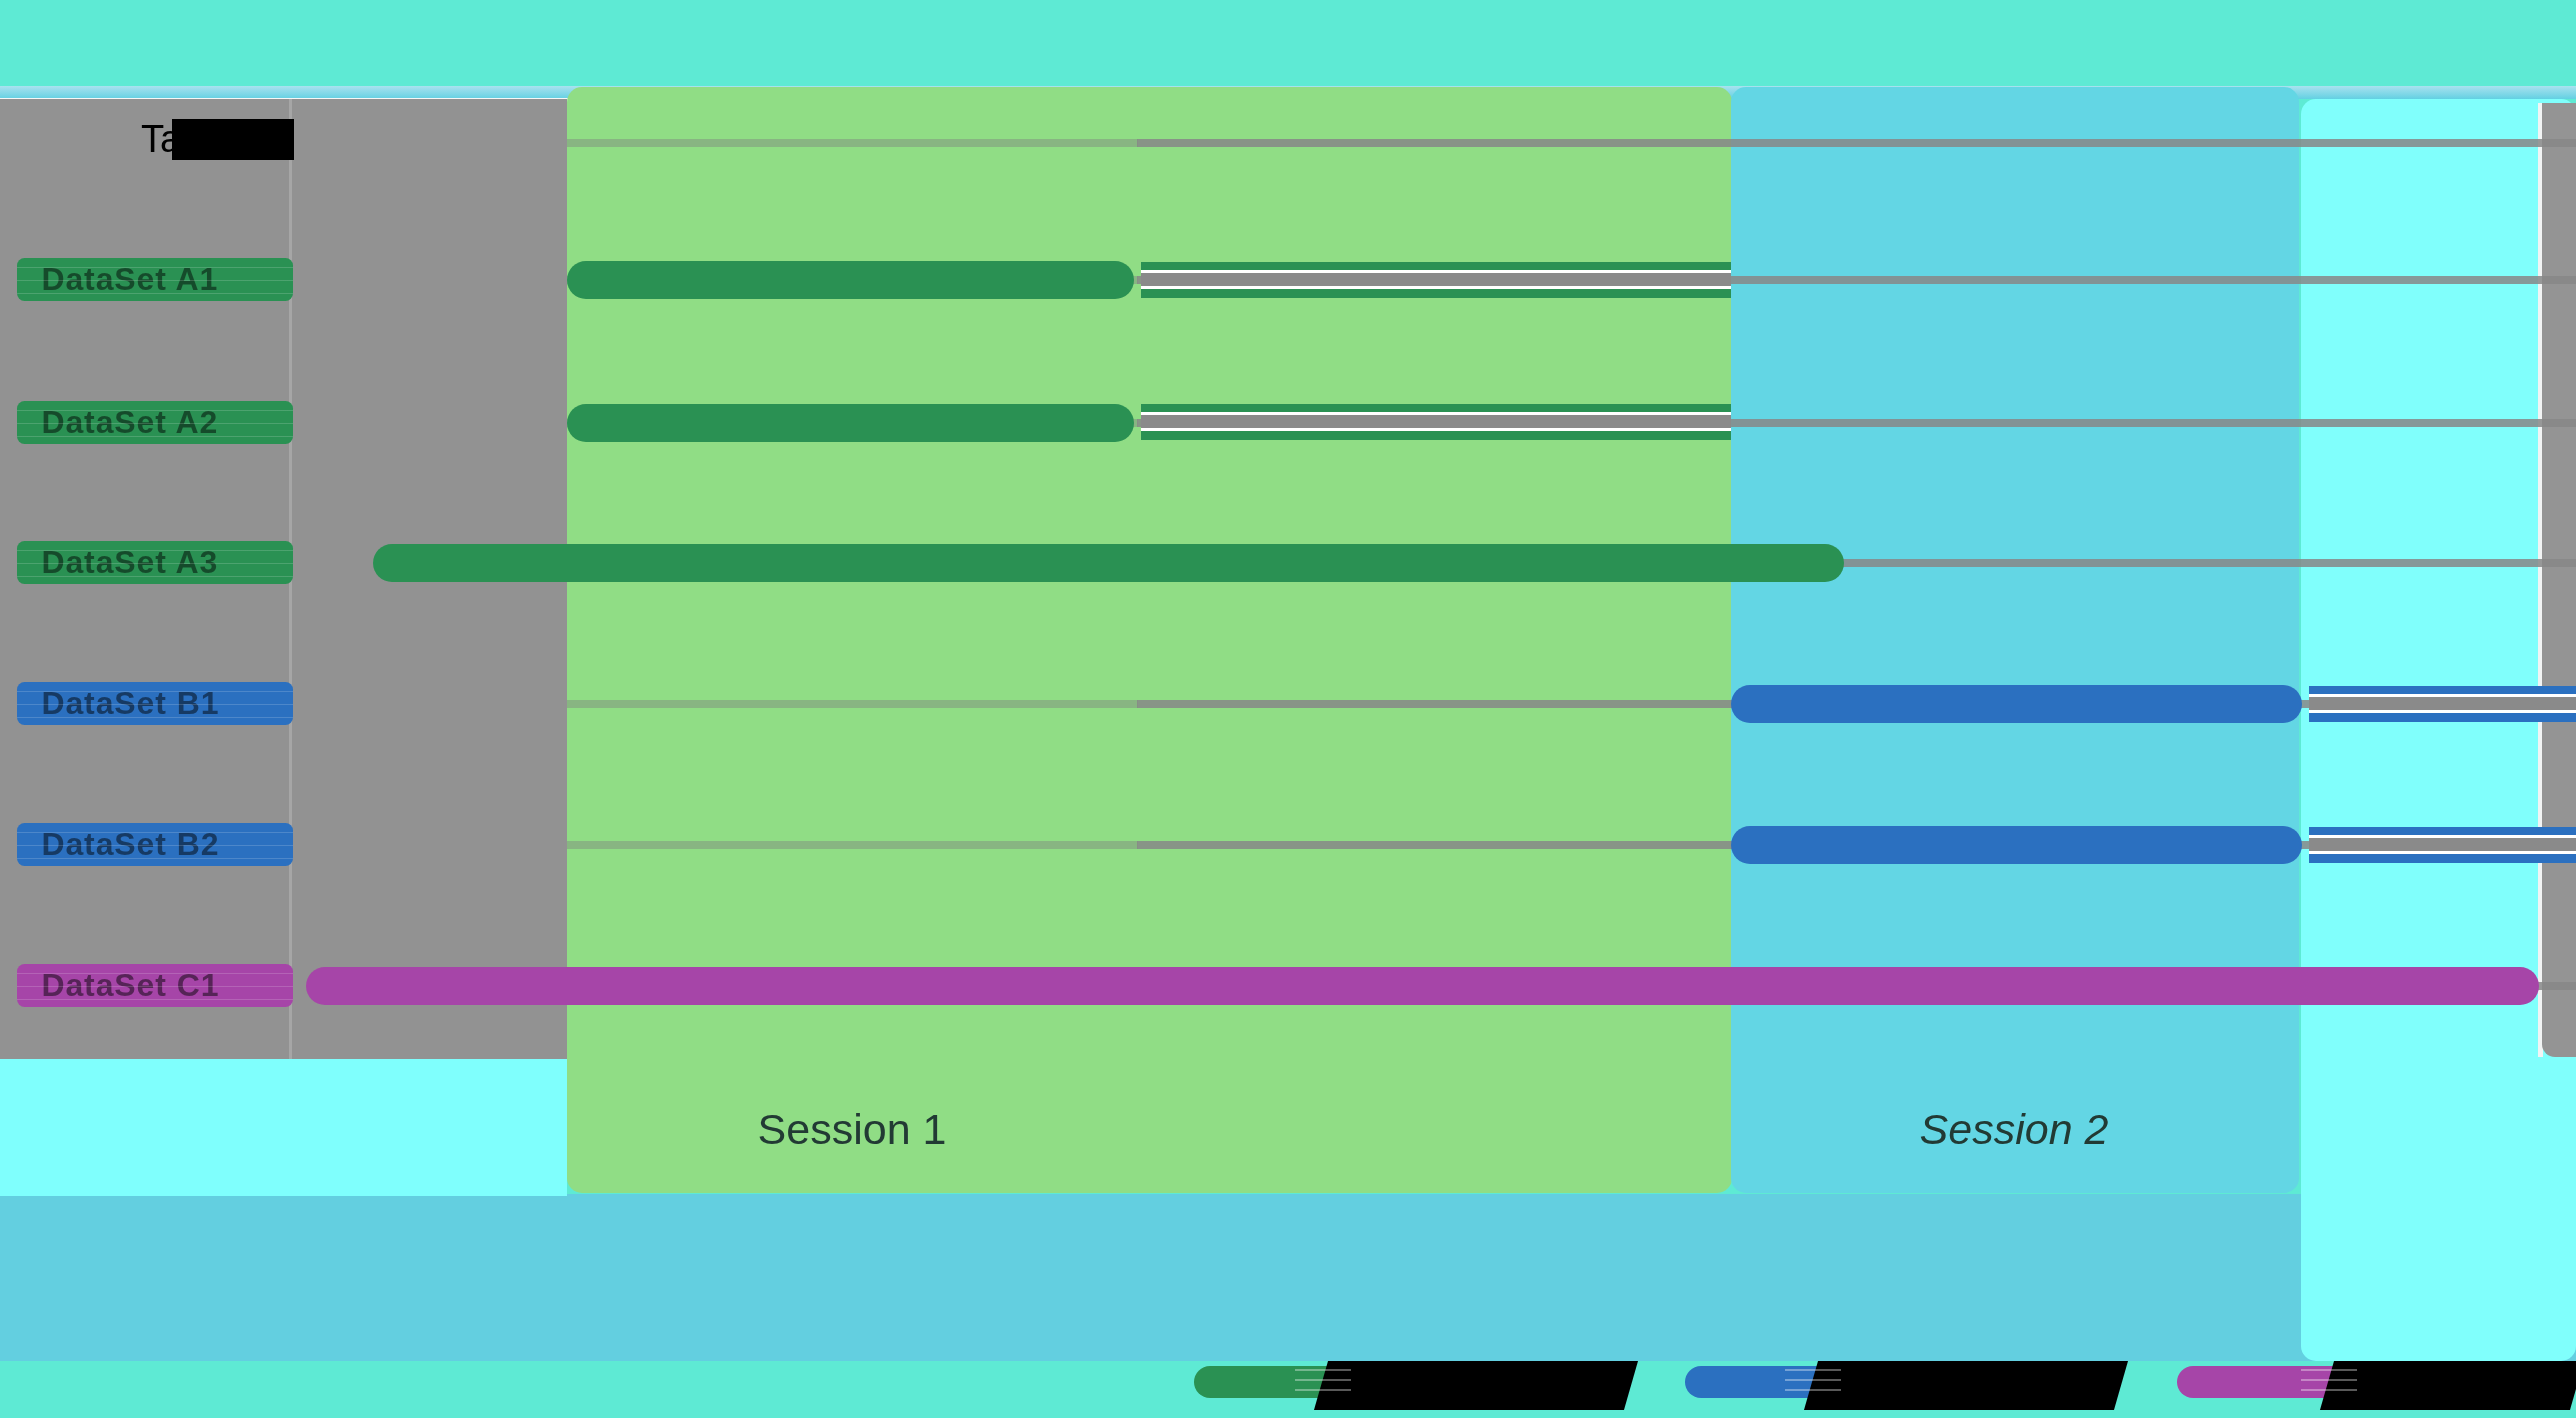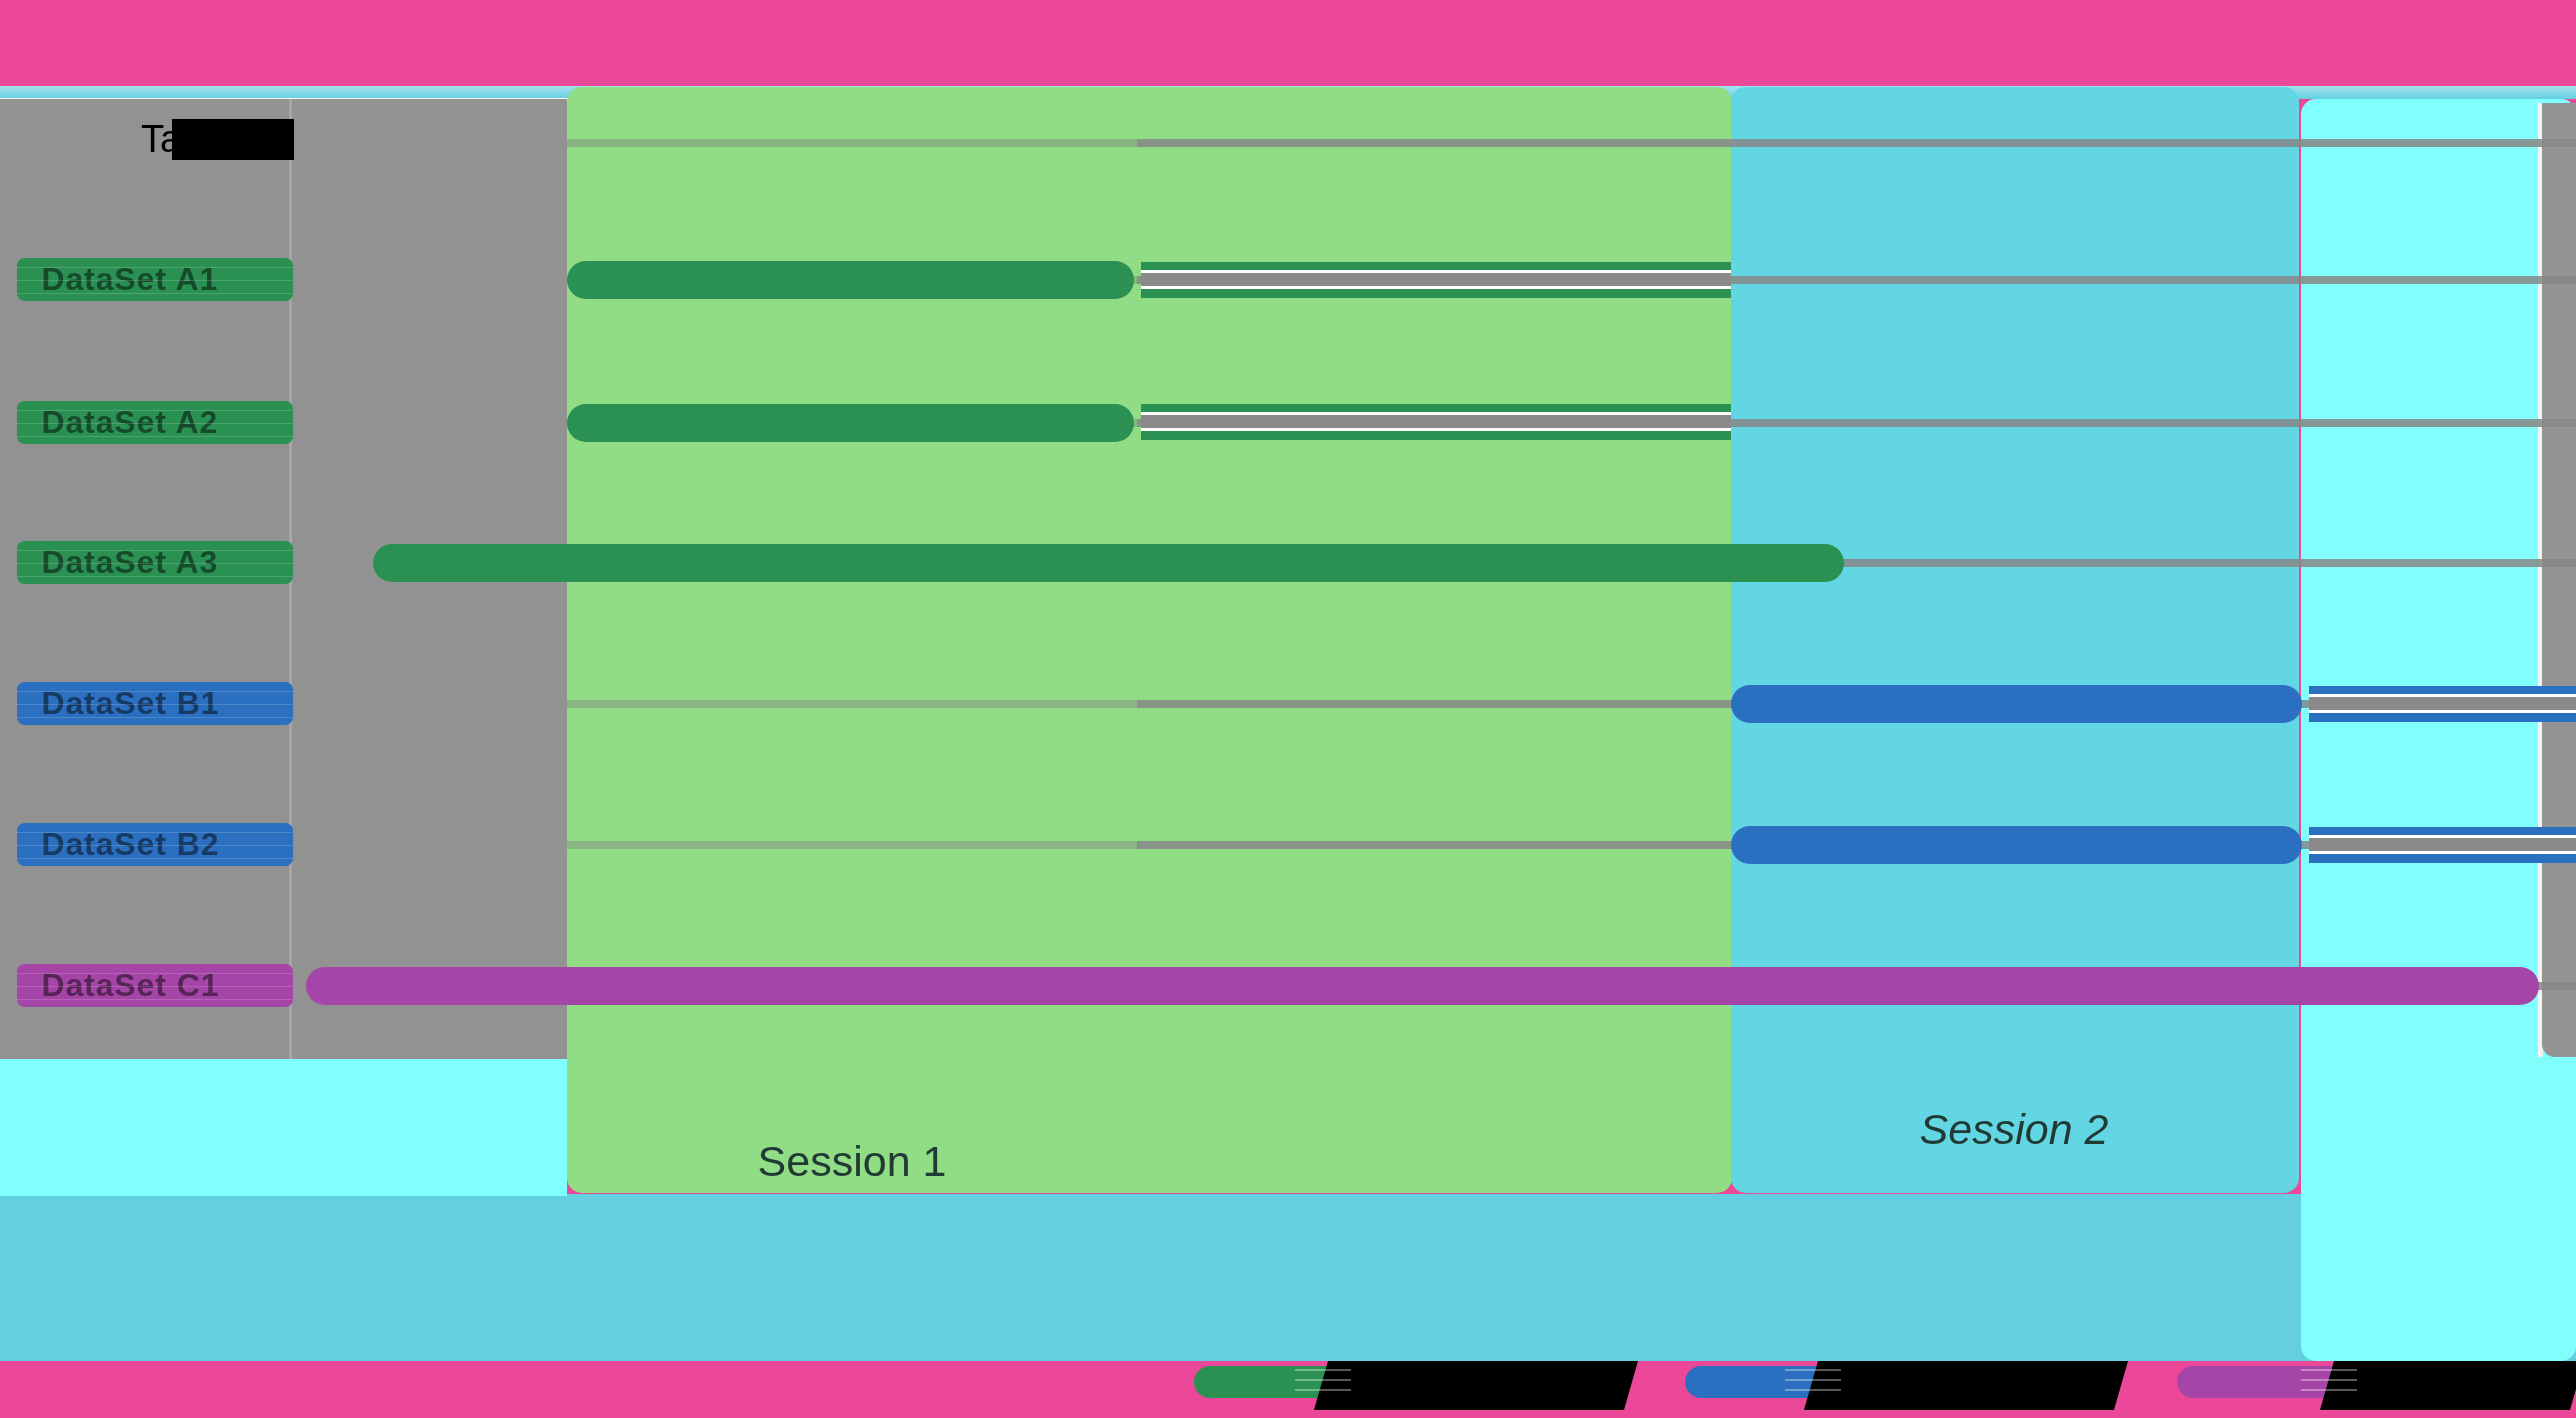--- a/index.html
+++ b/index.html
@@ -1,16 +1,16 @@
 <!DOCTYPE html>
 <html style="font-size:15px"><head>
 <meta charset="utf-8">
 <style>
   html,body{margin:0;padding:0;background:#000;}
-  #canvas{position:relative;width:2576px;height:1419px;background:#ec4899;overflow:hidden;
+  #canvas{position:relative;width:2576px;height:1419px;background:#5eead4;overflow:hidden;
           font-family:"Liberation Sans", sans-serif;}
   .abs{position:absolute;}
   
   #top-strip{left:0;top:86px;width:2576px;height:13px;background:linear-gradient(180deg,#a9e2ef 0%,#63d0e2 100%);z-index:0;}
   #top-whiteline{left:0;top:98px;width:569px;height:3.8px;background:#f5f7f7;z-index:0;}
   #footer-band{left:0;top:1194px;width:2576px;height:167px;background:#63cfe0;z-index:0;}
   #left-bright{left:0;top:1059px;width:567px;height:137px;background:#7ffffd;z-index:0;}
   #left-panel{left:0;top:99px;width:567px;height:960px;background:#929292;z-index:0;}
   #panel-divider{left:289px;top:99px;width:2.8px;height:960px;background:#a6a6a6;z-index:1;}
   .band{z-index:0;border-radius:15px;}
@@ -102,21 +102,21 @@
         <span>DataSet B2</span>
       </div>
       <div class="pill abs" style="left: 1731px; top: 826px; width: 571px; background: rgb(43, 112, 192);"></div>
       <div class="ext abs" style="left: 2309px; top: 827px; width: 267px; background: linear-gradient(rgb(43, 112, 192) 0px, rgb(43, 112, 192) 8.4px, rgb(255, 255, 255) 8.4px, rgb(255, 255, 255) 11.3px, rgb(138, 138, 138) 11.3px, rgb(138, 138, 138) 24.4px, rgb(255, 255, 255) 24.4px, rgb(255, 255, 255) 27px, rgb(43, 112, 192) 27px, rgb(43, 112, 192) 36px);"></div>
       <div class="chip abs" style="top: 964px; background: rgb(166, 69, 168);">
         <span>DataSet C1</span>
       </div>
       <div class="pill abs" style="left: 306px; top: 967px; width: 2233px; background: rgb(166, 69, 168);"></div>
     </div>
   <div id="session-labels">
-      <div class="session-label abs" style="left: 852px; top: 1105px; margin-top: 32px;">Session 1</div>
+      <div class="session-label abs" style="left: 852px; top: 1105px;">Session 1</div>
       <div class="session-label abs" style="left: 2014px; top: 1105px; font-style: italic;">Session 2</div>
     </div>
   <div id="legend">
       <div class="legend-swatch abs" style="left: 1194px; width: 160px; background: rgb(42, 145, 83);"></div>
       <div class="glitch abs" style="left: 1295px; top: 1368px; width: 56px; height: 28px;"></div>
       <div class="legend-label abs" style="left: 1340px;"></div>
       <div class="legend-redaction abs" style="left: 1321px; width: 310px;"></div>
       <div class="legend-swatch abs" style="left: 1685px; width: 160px; background: rgb(43, 112, 192);"></div>
       <div class="glitch abs" style="left: 1785px; top: 1368px; width: 56px; height: 28px;"></div>
       <div class="legend-label abs" style="left: 1830px;"></div>

